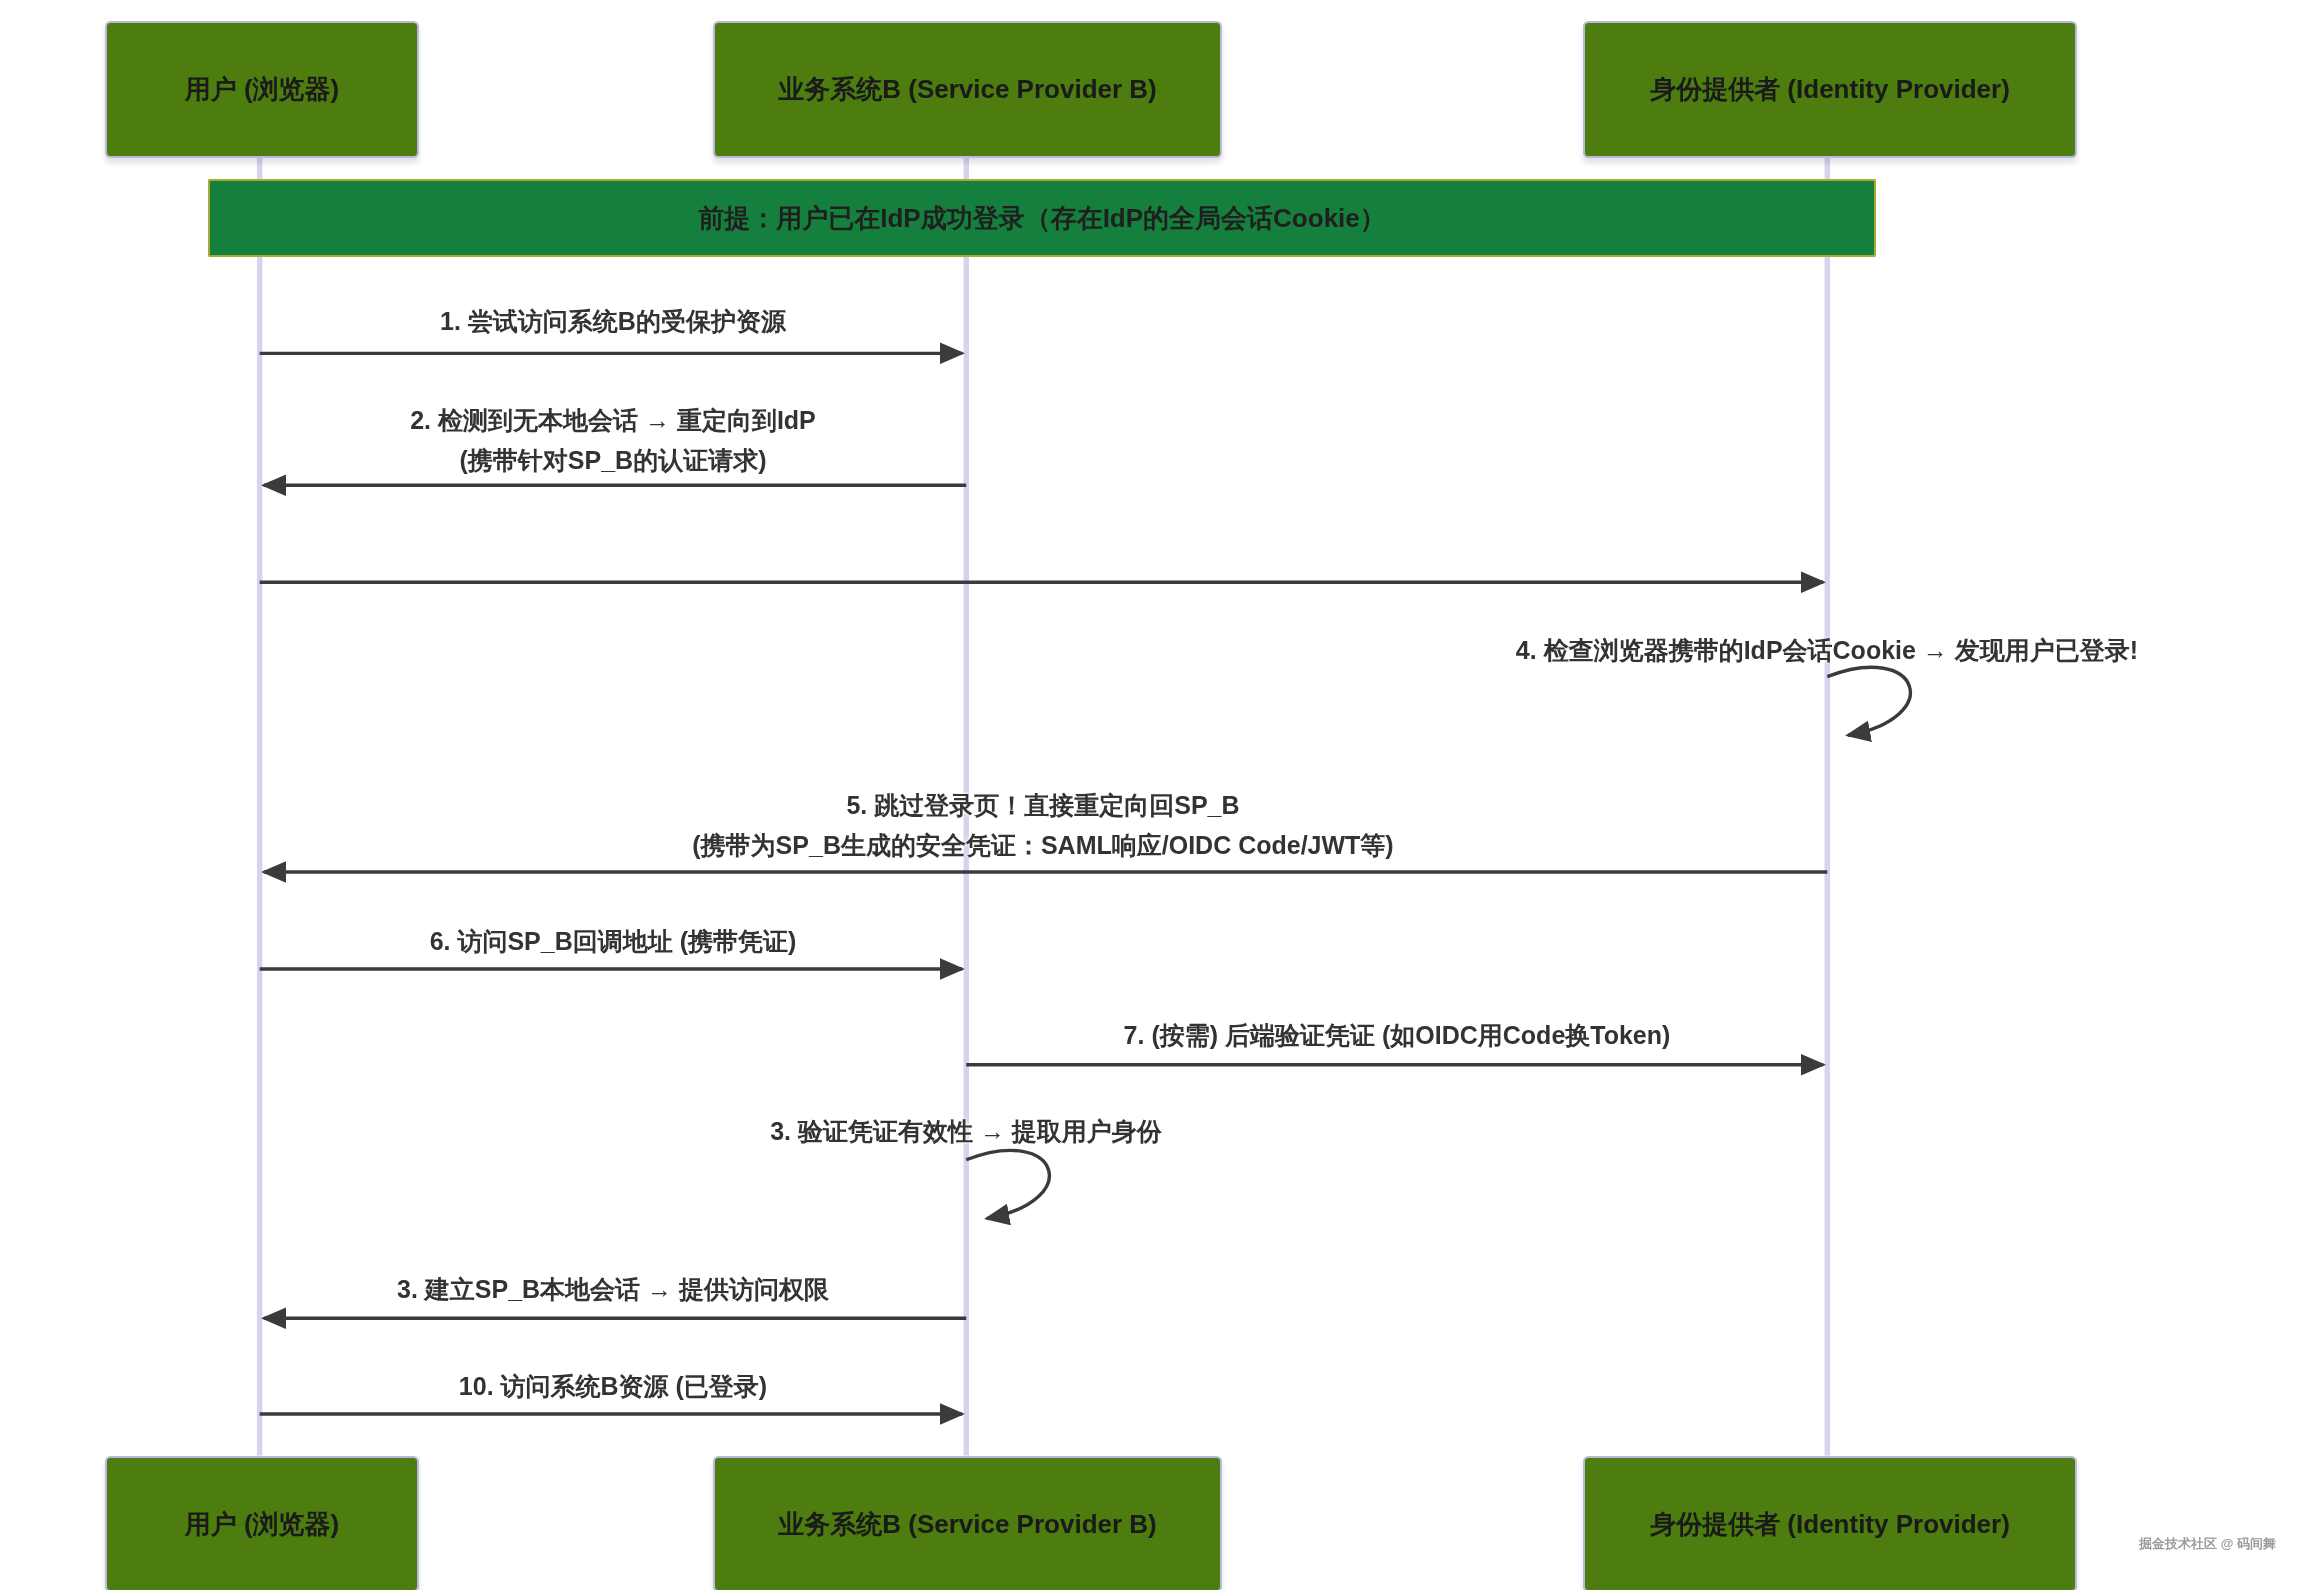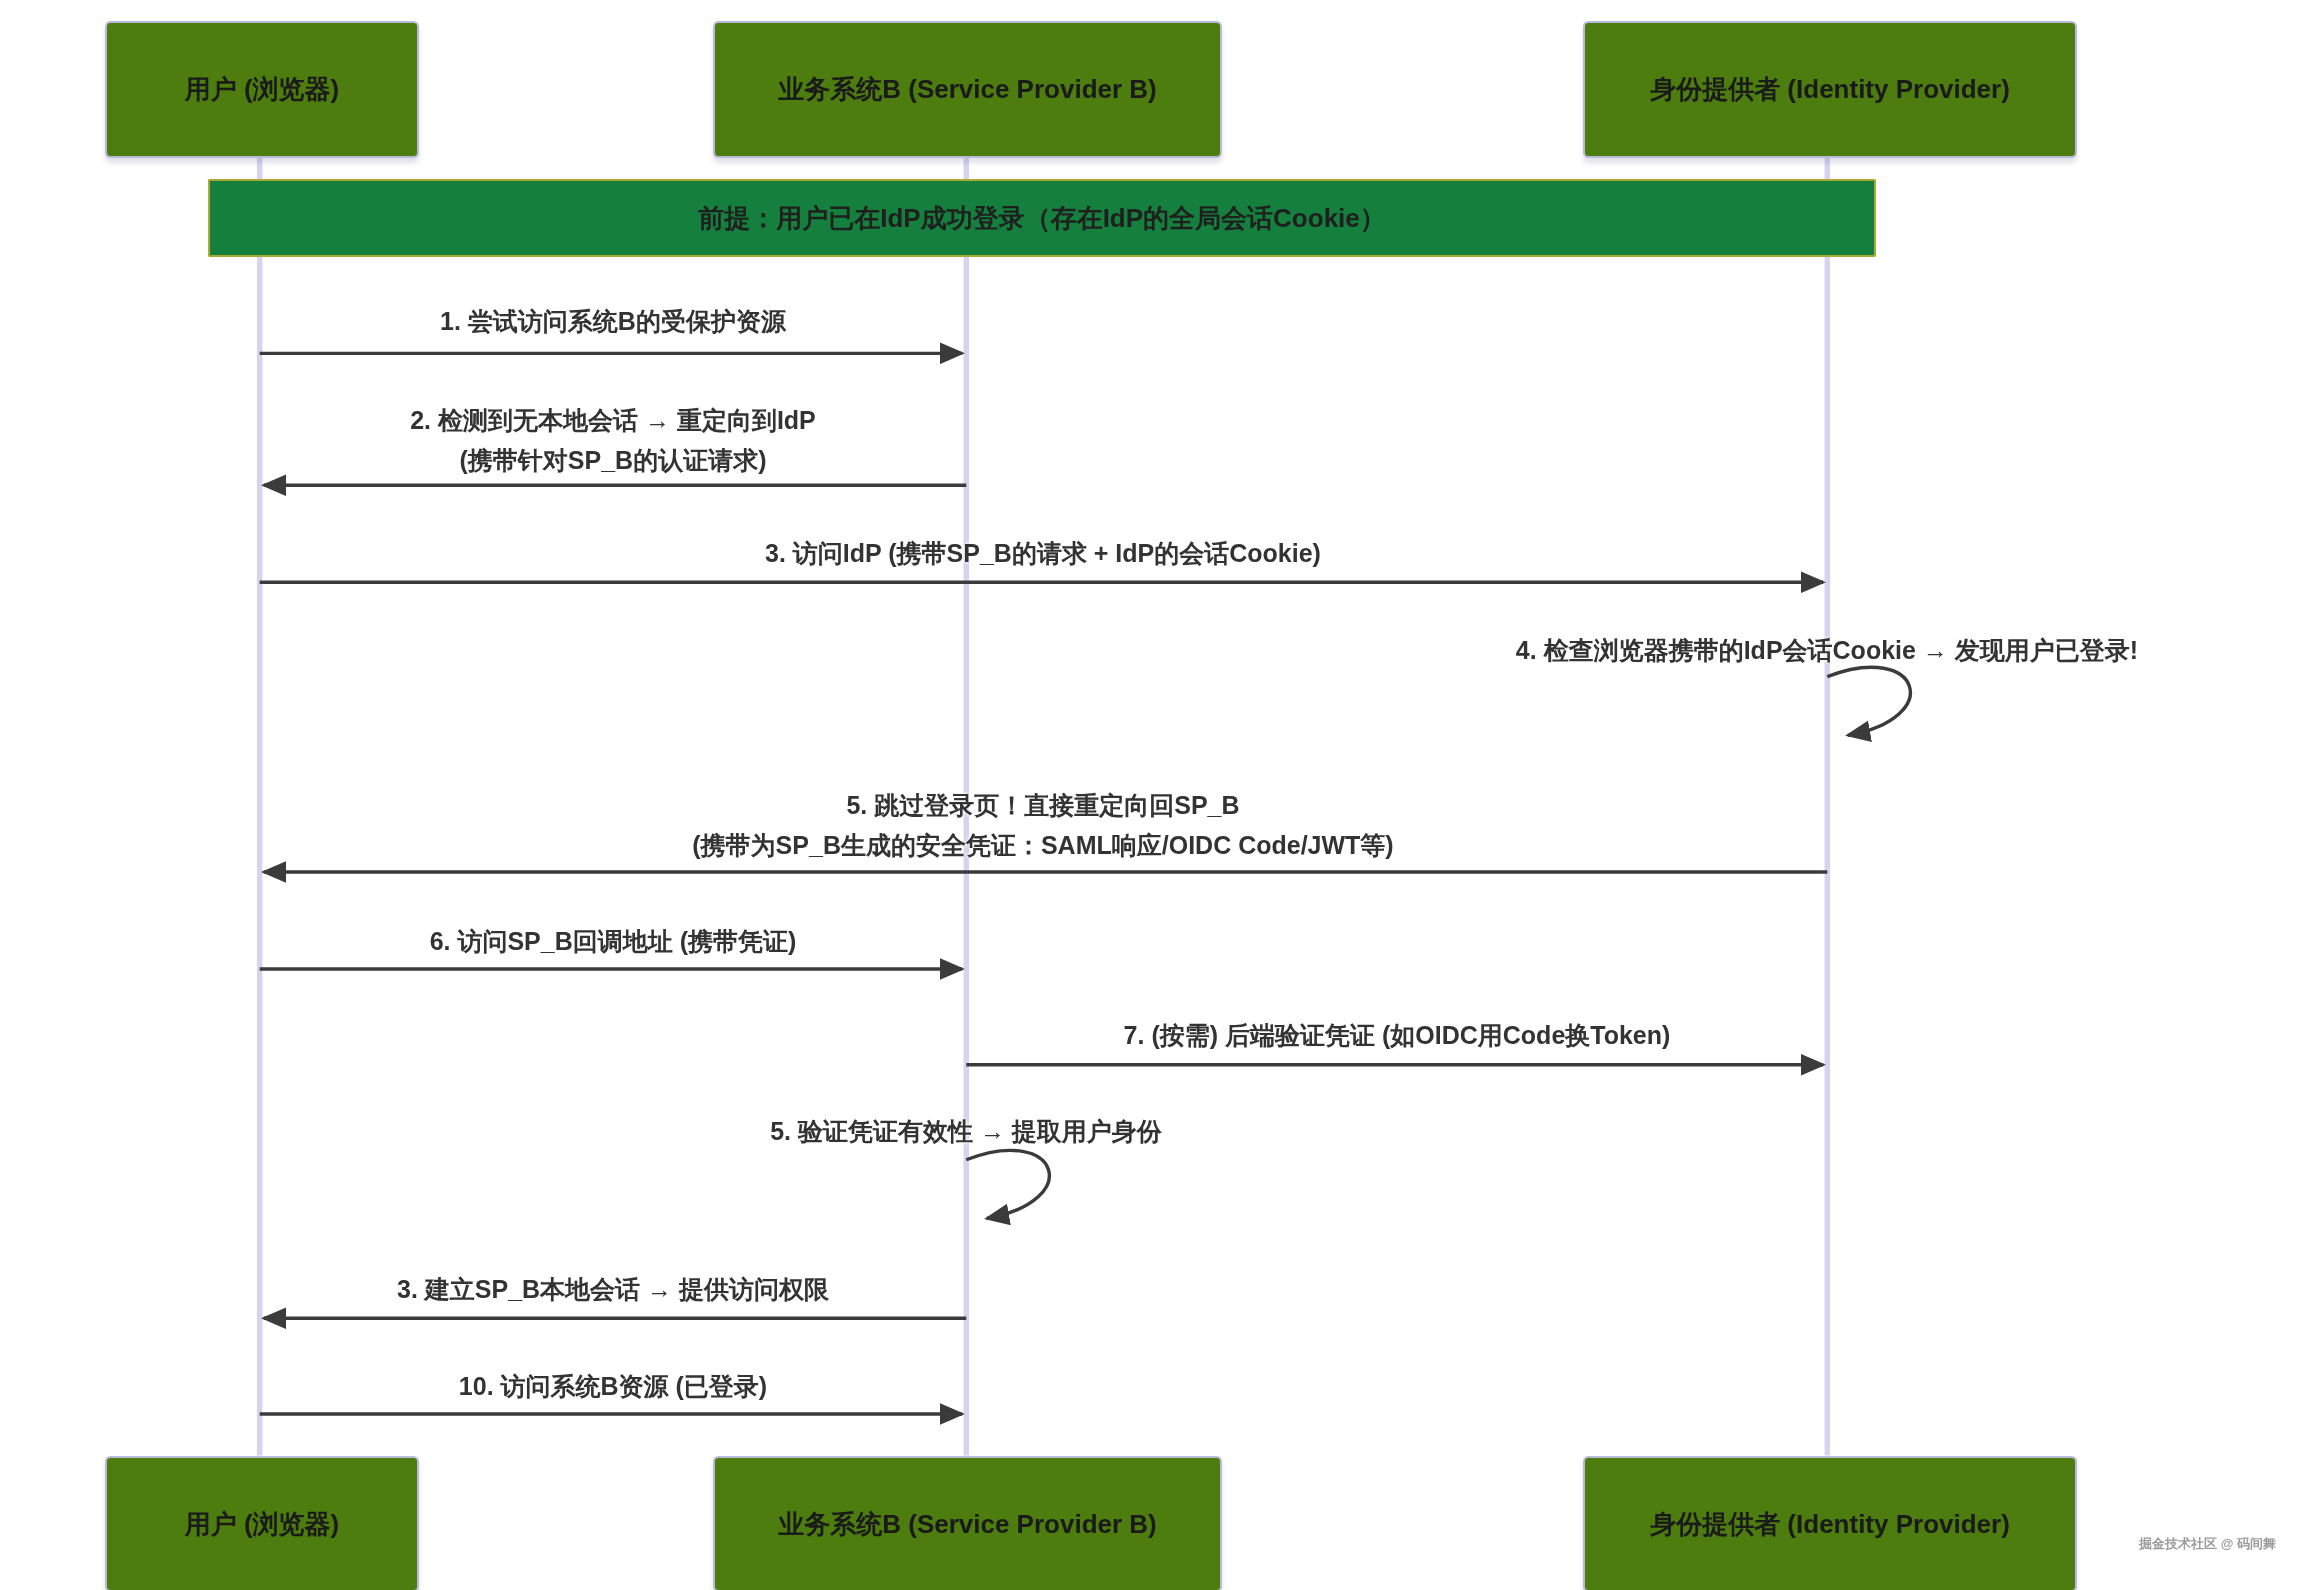--- a/index.html
+++ b/index.html
@@ -116,34 +116,33 @@
 
   <div class="note">前提：用户已在IdP成功登录（存在IdP的全局会话Cookie）</div>
 
   <div class="msg" style="left:613px;  top:301px;">1. 尝试访问系统B的受保护资源</div>
 
   <div class="msg" style="left:613px;  top:400px;">
     <div>2. 检测到无本地会话 → 重定向到IdP</div>
     <div>(携带针对SP_B的认证请求)</div>
   </div>
 
-  <div class="msg" style="left:1043px; top:533px;">3. 访问IdP (携带SP_B的请求 + IdP的会话Cookie)</div>
 
   <div class="msg" style="left:1827px; top:630px;">4. 检查浏览器携带的IdP会话Cookie → 发现用户已登录!</div>
 
   <div class="msg" style="left:1043px; top:785px;">
     <div>5. 跳过登录页！直接重定向回SP_B</div>
     <div>(携带为SP_B生成的安全凭证：SAML响应/OIDC Code/JWT等)</div>
   </div>
 
   <div class="msg" style="left:613px;  top:921px;">6. 访问SP_B回调地址 (携带凭证)</div>
 
   <div class="msg" style="left:1397px; top:1015px;">7. (按需) 后端验证凭证 (如OIDC用Code换Token)</div>
 
-  <div class="msg" style="left:966px; top:1111px;">5. 验证凭证有效性 → 提取用户身份</div>
+  <div class="msg" style="left:966px; top:1111px;">3. 验证凭证有效性 → 提取用户身份</div>
 
   <div class="msg" style="left:613px;  top:1269px;">3. 建立SP_B本地会话 → 提供访问权限</div>
 
   <div class="msg" style="left:613px;  top:1366px;">10. 访问系统B资源 (已登录)</div>
 
   <div class="watermark">掘金技术社区 @ 码间舞</div>
 
 </div>
 
 

